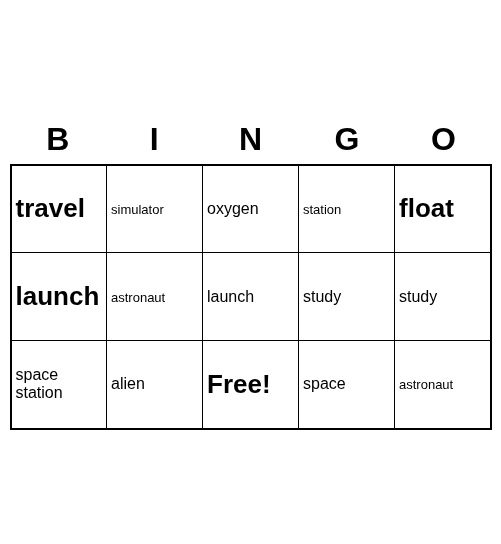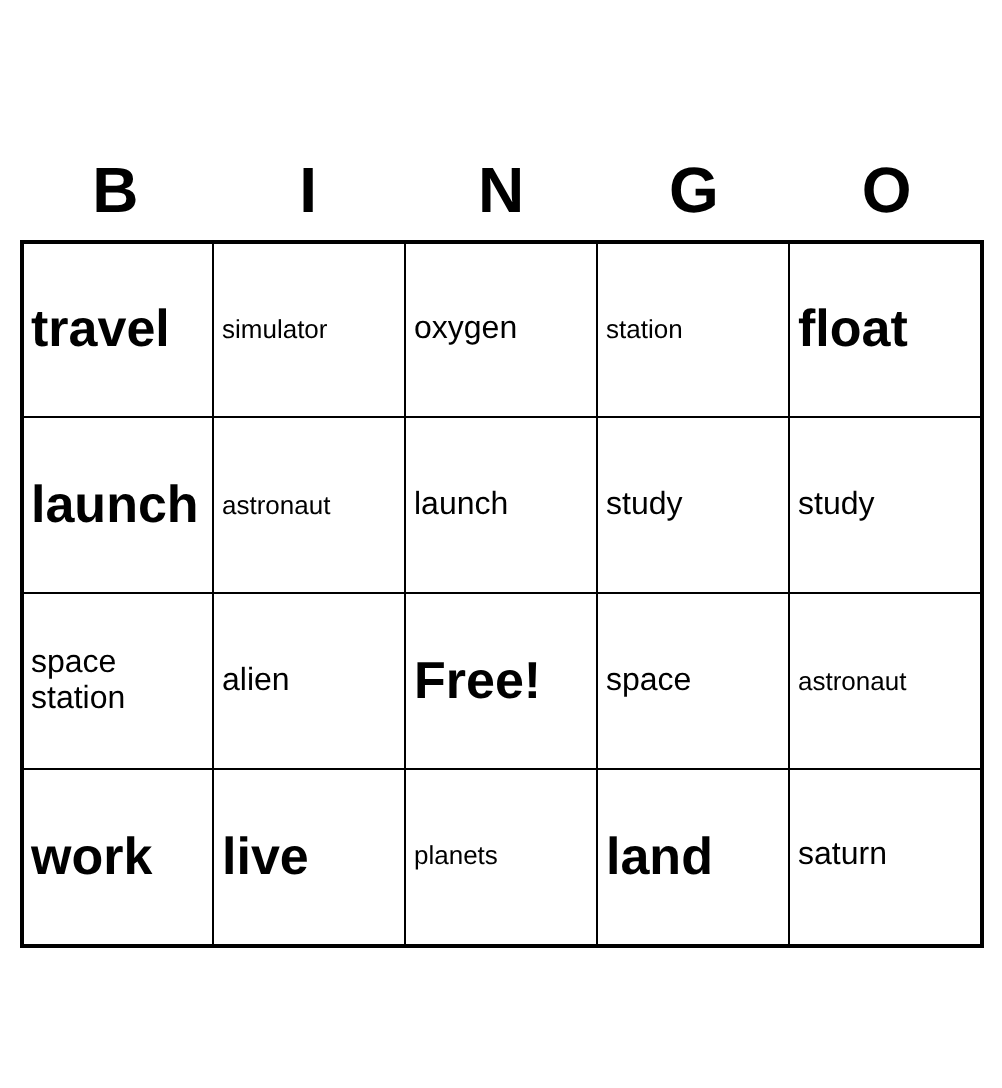--- a/index.html
+++ b/index.html
@@ -97,22 +97,15 @@
           <td><span class="cell-text medium">study</span></td>
           <td><span class="cell-text medium">study</span></td>
         </tr>
         <tr>
           <td><span class="cell-text medium">space station</span></td>
           <td><span class="cell-text medium">alien</span></td>
           <td><span class="cell-text large">Free!</span></td>
           <td><span class="cell-text medium">space</span></td>
           <td><span class="cell-text xsmall">astronaut</span></td>
         </tr>
-        <tr>
-          <td><span class="cell-text large">work</span></td>
-          <td><span class="cell-text large">live</span></td>
-          <td><span class="cell-text small">planets</span></td>
-          <td><span class="cell-text large">land</span></td>
-          <td><span class="cell-text medium">saturn</span></td>
-        </tr>
       </tbody>
   </table>
 </div>
 
 </body></html>

